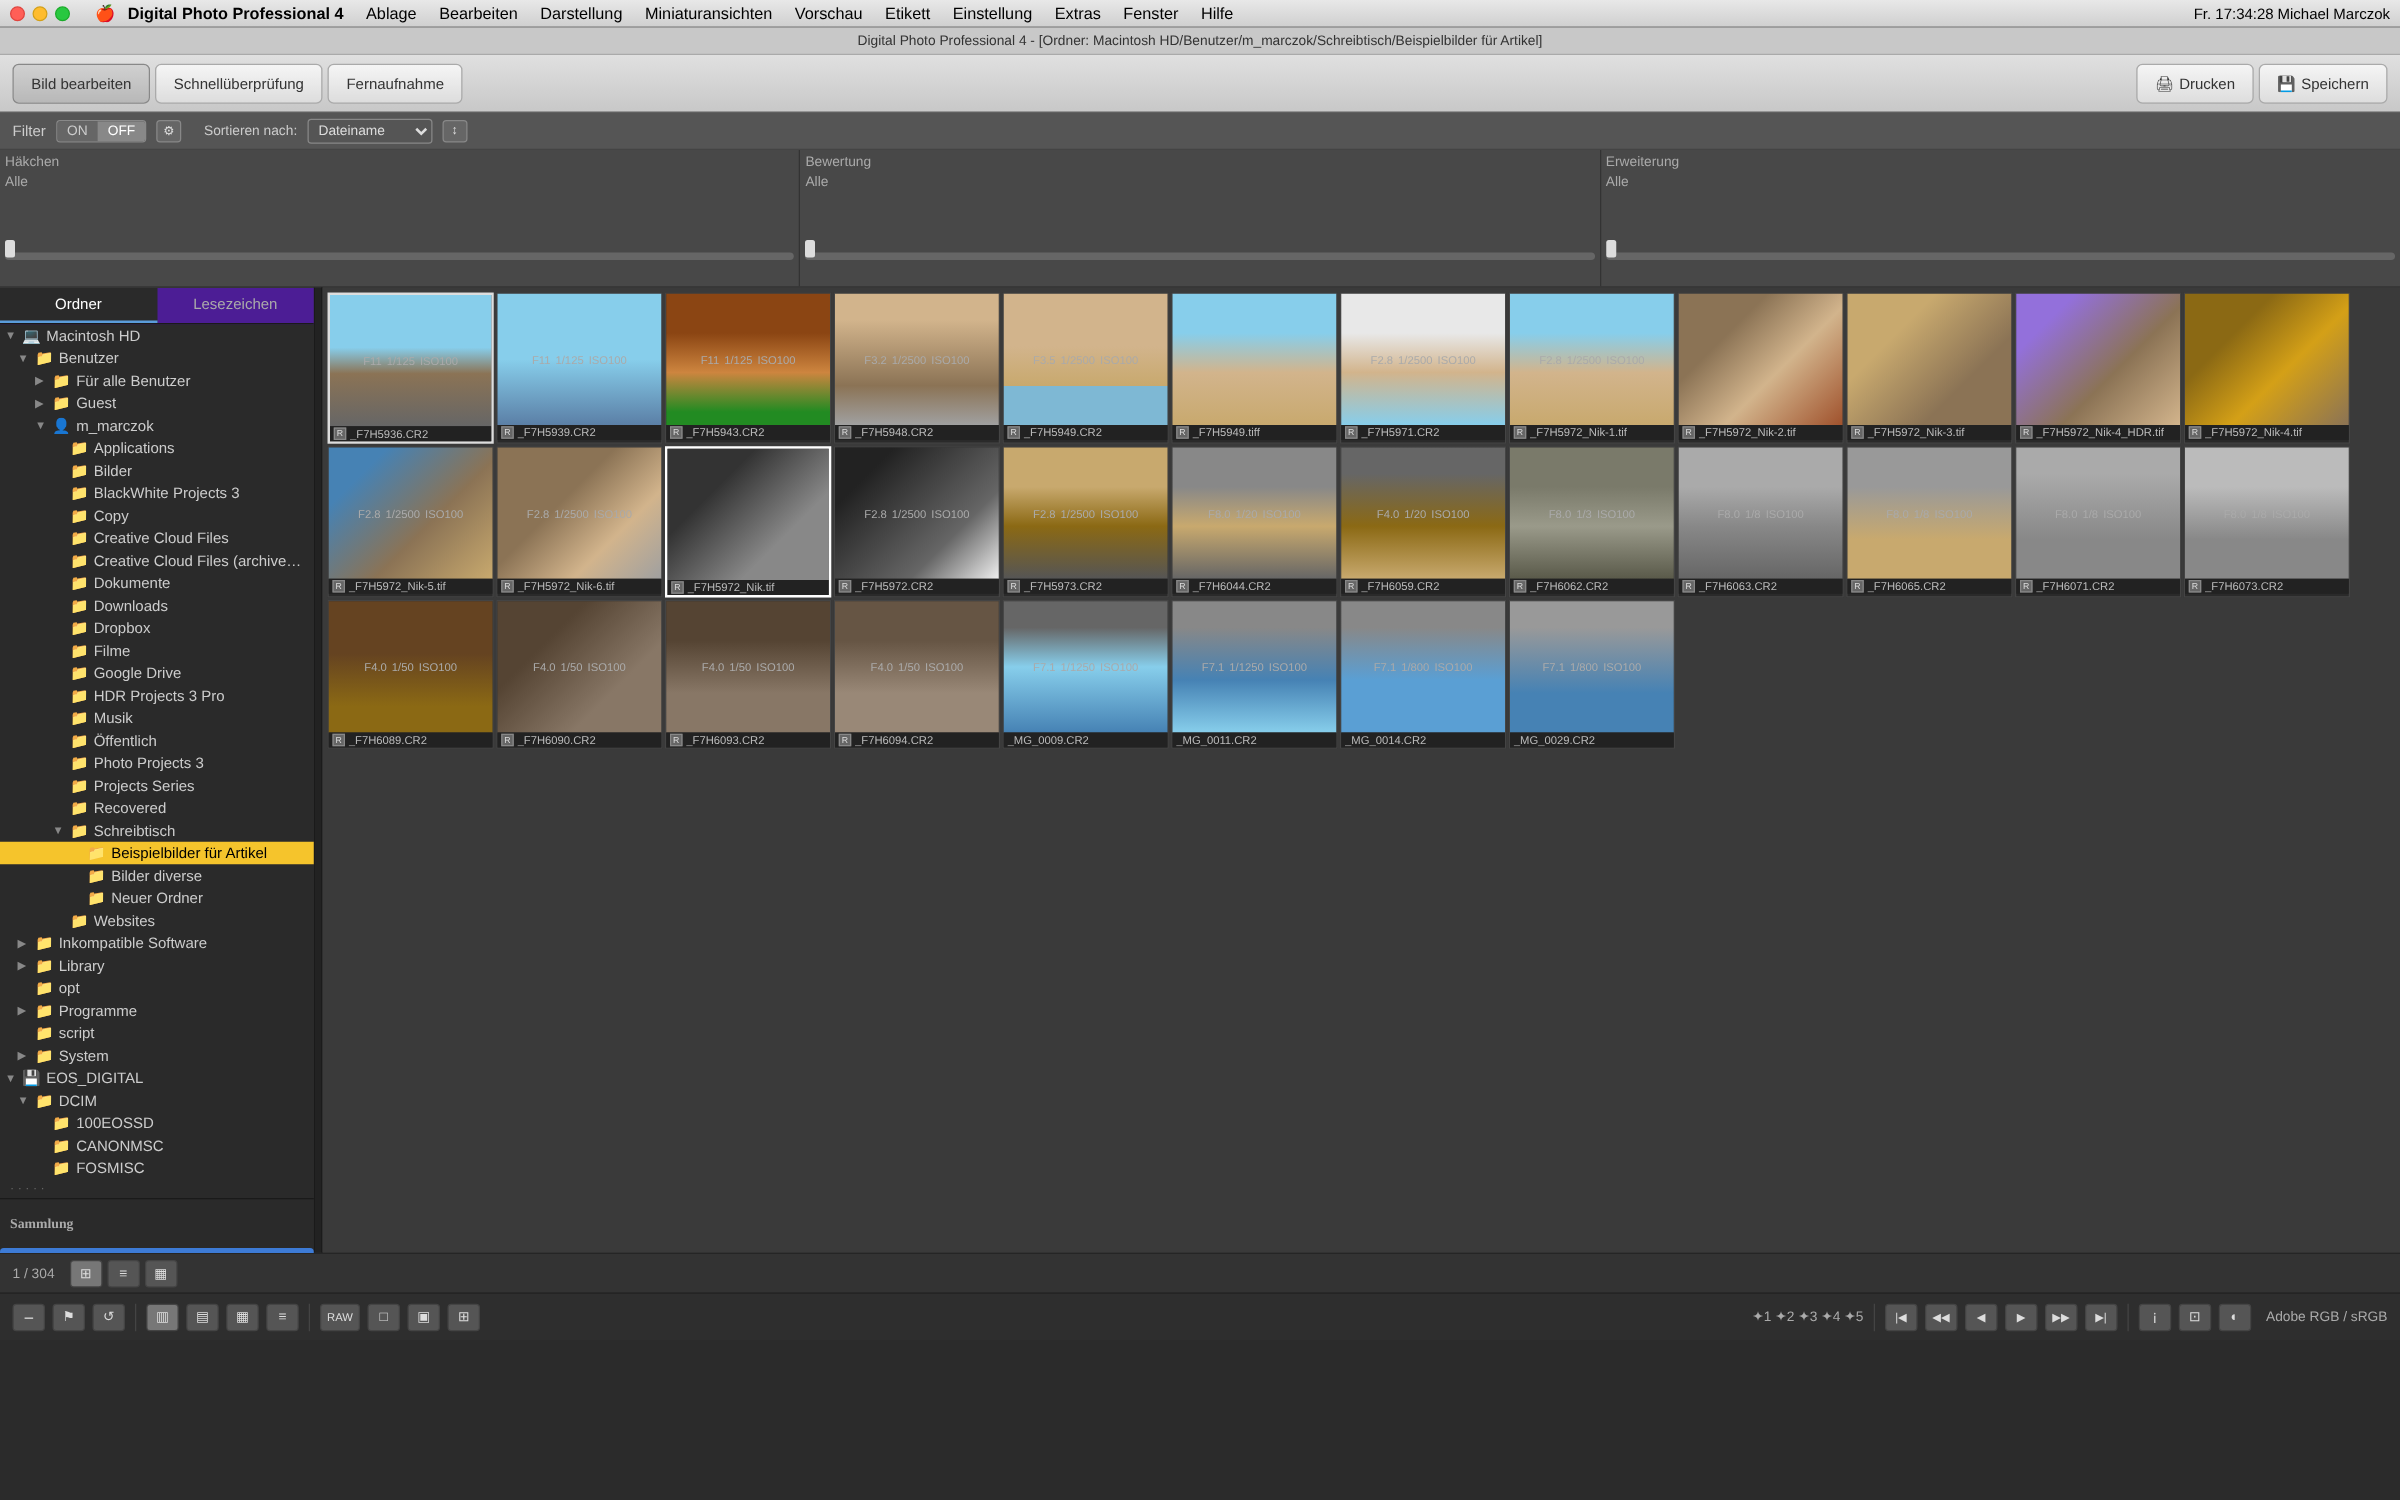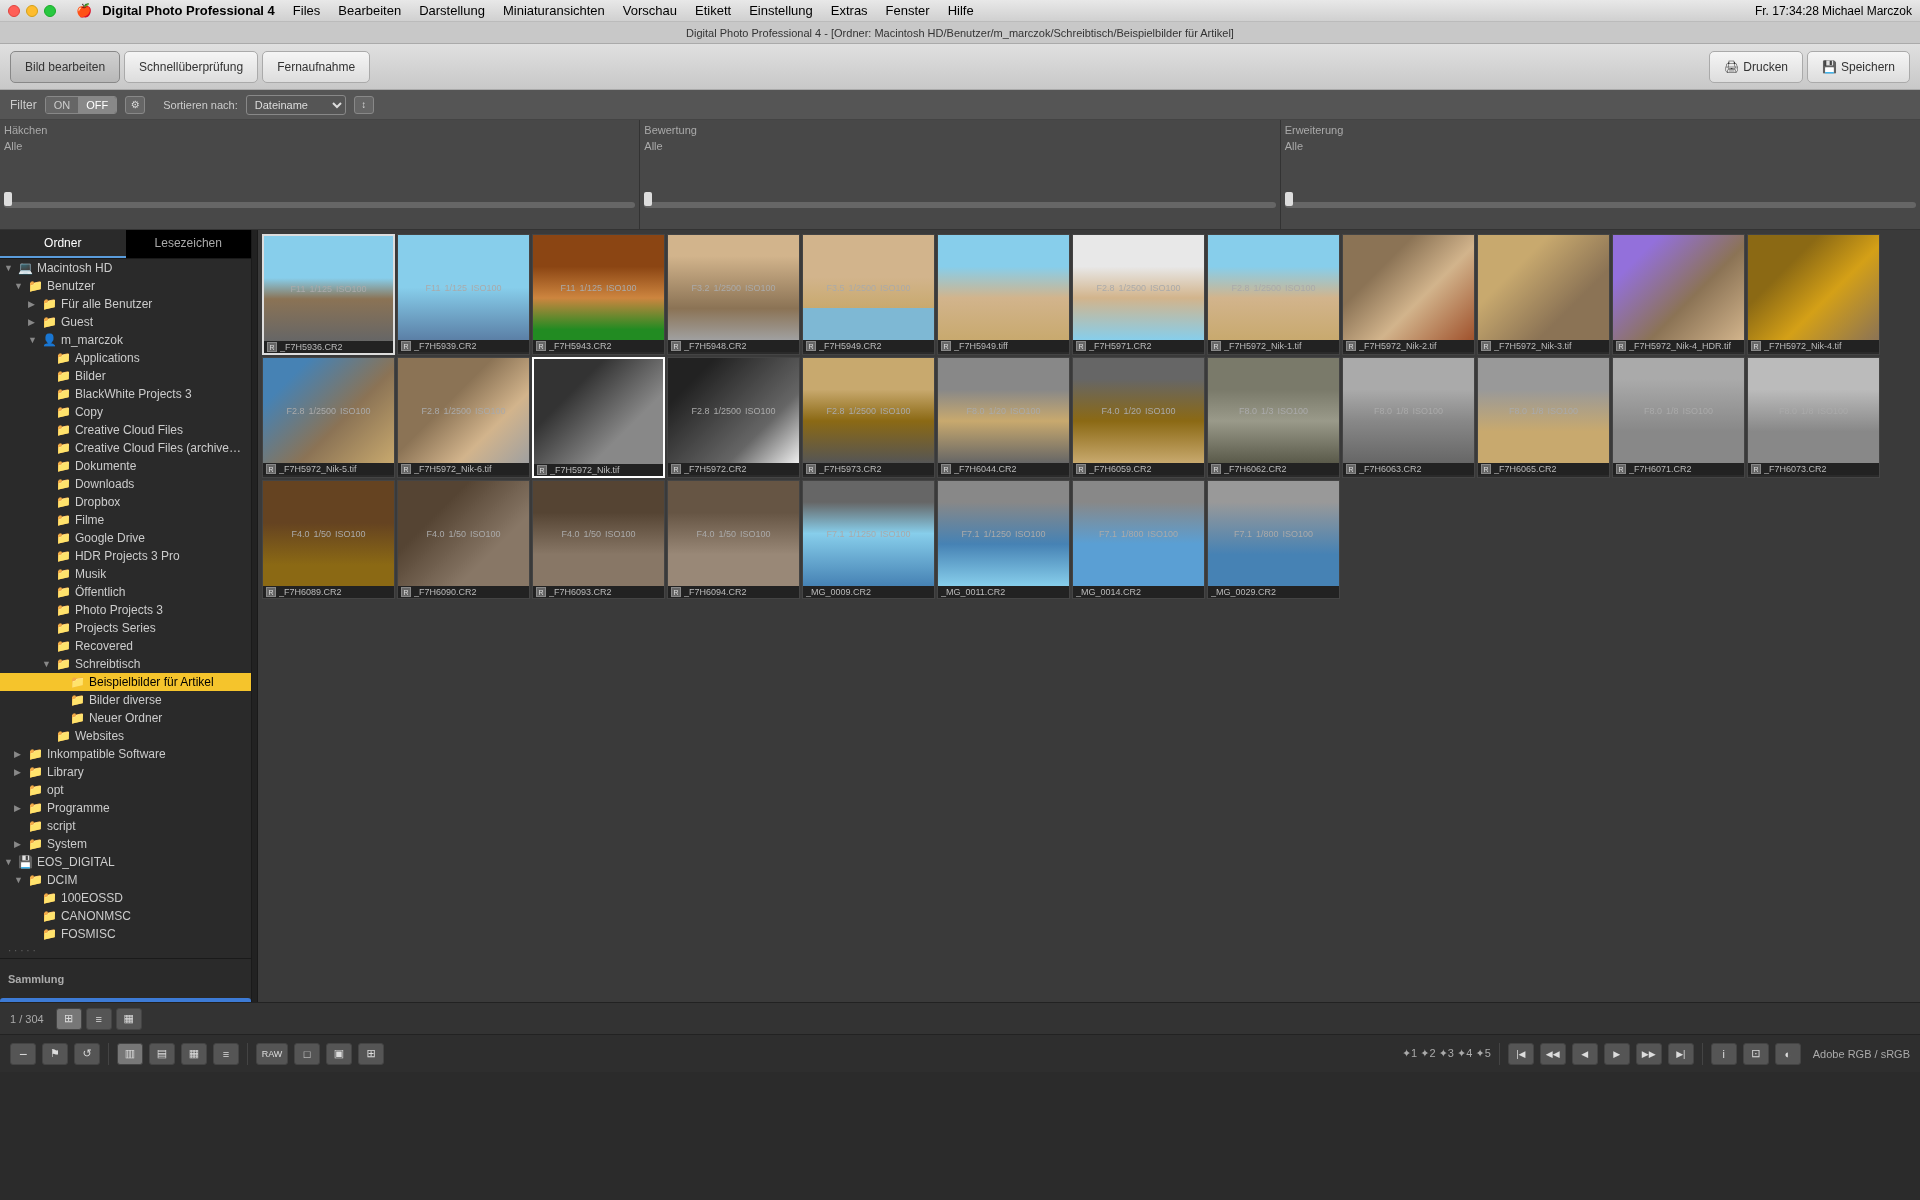--- a/index.html
+++ b/index.html
@@ -104,21 +104,21 @@
       border-right: 1px solid #1a1a1a;
       overflow-y: auto;
       flex-shrink: 0;
     }
     #sidebar::-webkit-scrollbar { width: 6px; }
     #sidebar::-webkit-scrollbar-track { background: #2a2a2a; }
     #sidebar::-webkit-scrollbar-thumb { background: #555; border-radius: 3px; }
 
     .sidebar-tabs {
       display: flex;
-      background: #000000;
+      background: #4c1d95;
       border-bottom: 1px solid #1a1a1a;
     }
     .sidebar-tab {
       flex: 1;
       text-align: center;
       padding: 6px;
       font-size: 12px;
       color: #aaa;
       cursor: pointer;
       border-bottom: 2px solid transparent;
@@ -324,21 +324,21 @@
 <body>
 
 <div id="menubar">
   <div class="traffic-lights">
     <div class="tl tl-red"></div>
     <div class="tl tl-yellow"></div>
     <div class="tl tl-green"></div>
   </div>
   <span class="menu-item">🍎</span>
   <span class="menu-app-name">Digital Photo Professional 4</span>
-  <span class="menu-item">Files</span>
+  <span class="menu-item">Ablage</span>
   <span class="menu-item">Bearbeiten</span>
   <span class="menu-item">Darstellung</span>
   <span class="menu-item">Miniaturansichten</span>
   <span class="menu-item">Vorschau</span>
   <span class="menu-item">Etikett</span>
   <span class="menu-item">Einstellung</span>
   <span class="menu-item">Extras</span>
   <span class="menu-item">Fenster</span>
   <span class="menu-item">Hilfe</span>
   <div class="menubar-right">
@@ -606,21 +606,21 @@
       <div class="tree-item indent-2">
         <span class="tree-arrow"> </span>
         <span class="tree-icon folder-icon">📁</span>
         <span class="tree-label">FOSMISC</span>
       </div>
 
       <div style="padding: 2px 8px; color:#666; font-size:10px;">· · · · ·</div>
     </div>
 
     <div id="sammlungbar">
-      <span style="font-size:11px; color:#aaa; font-weight:bold;">Sammlung</span>
+      <span style="font-size:11px; color:#aaa; font-weight:bold;font-family:Liberation Serif, serif;">Sammlung</span>
     </div>
     <div class="sammlung-item active">
       
       
     </div>
 
   </div>
 
   <div class="sidebar-resize"></div>
 

